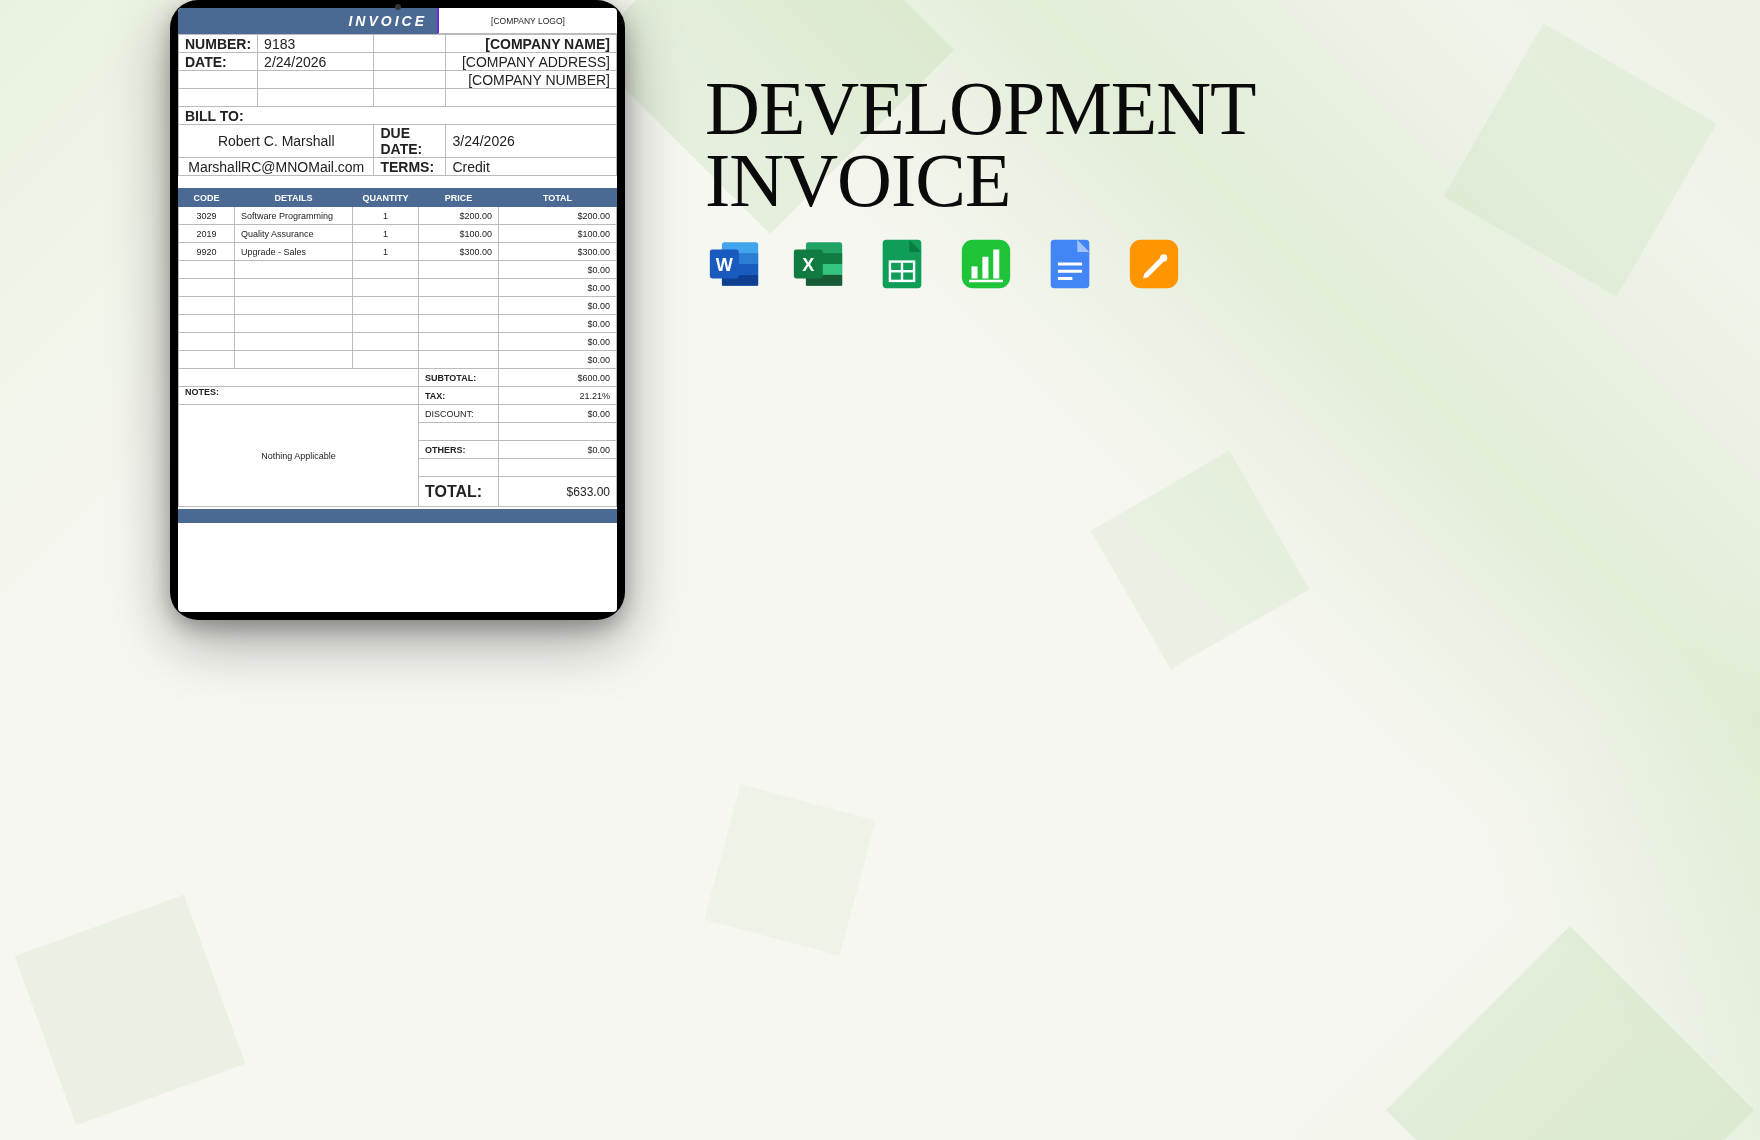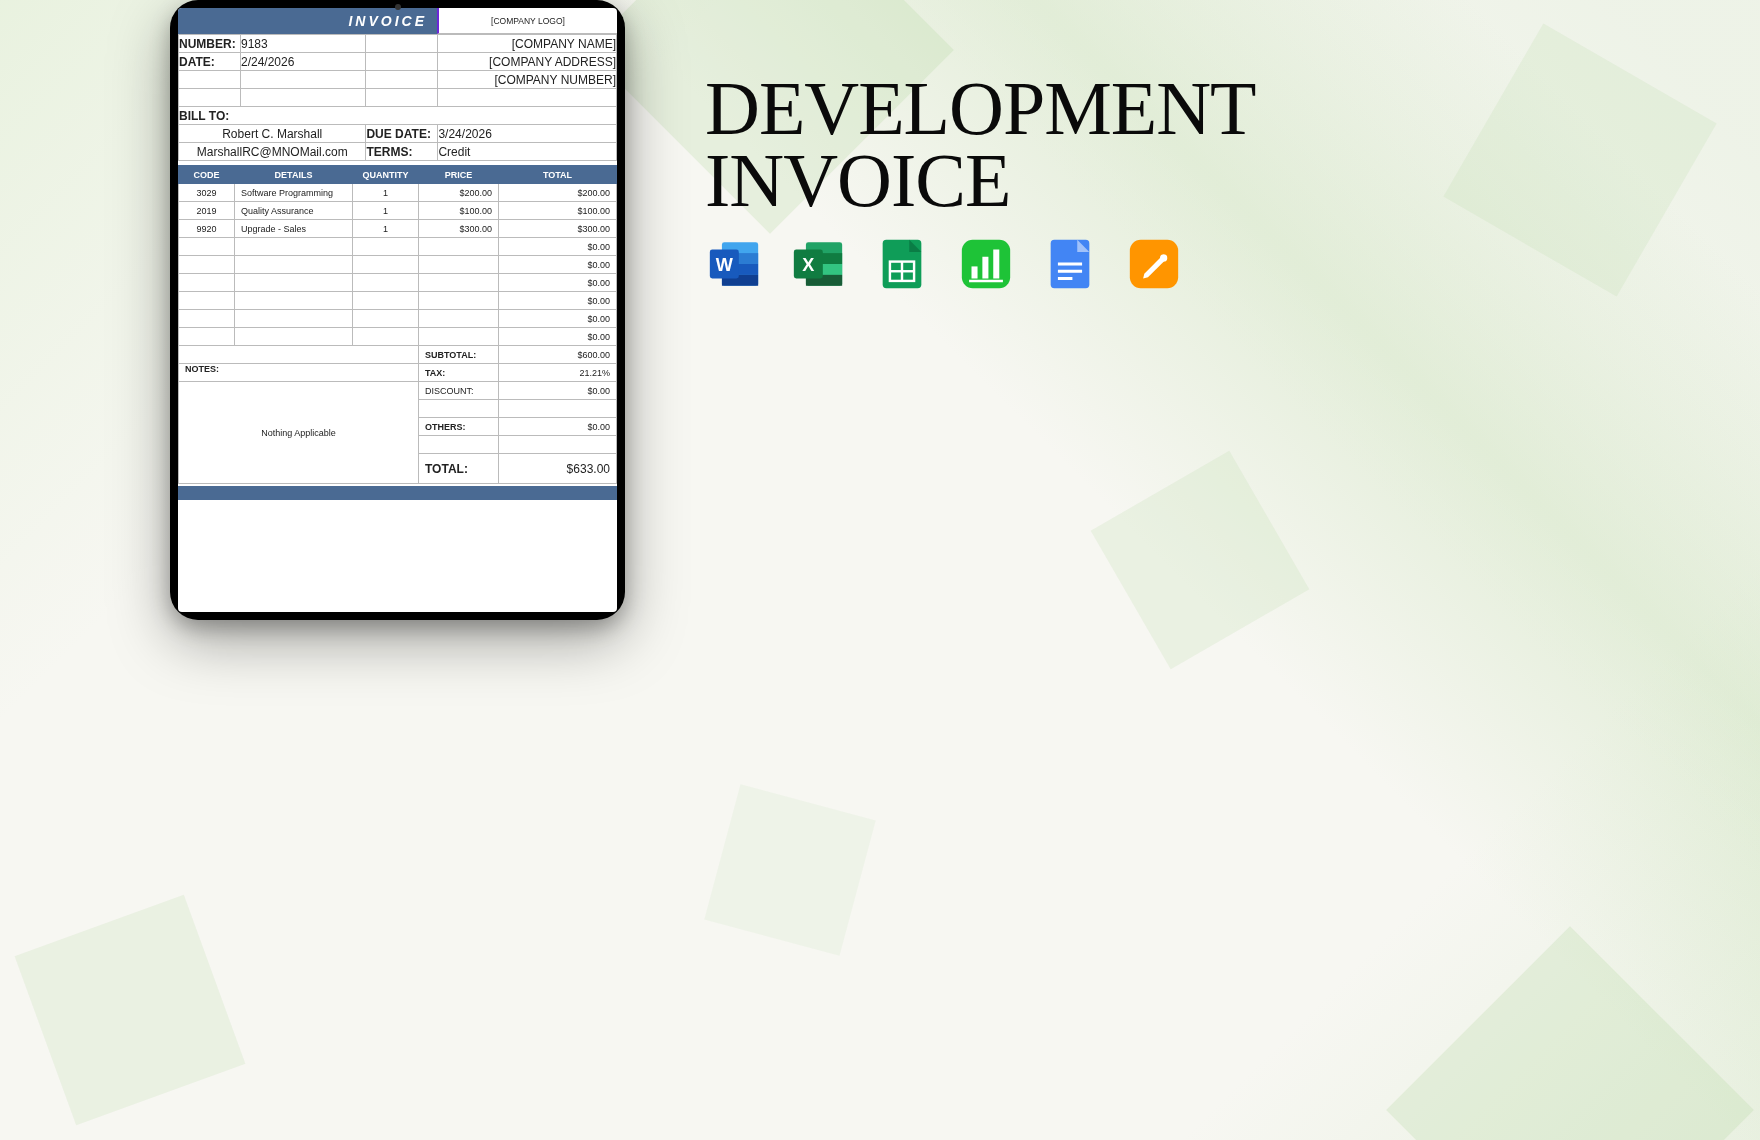--- a/index.html
+++ b/index.html
@@ -19,24 +19,24 @@
 .tri3{width:160px;height:160px;top:480px;right:480px;transform:rotate(60deg)}
 .tri4{width:140px;height:140px;bottom:200px;left:720px;transform:rotate(15deg);background:rgba(205,230,195,.2)}
 .wrap{position:relative;display:flex;height:100%;padding:0 100px;gap:80px}
 .tablet{width:455px;height:620px;background:#000;border-radius:28px;padding:8px;box-shadow:0 20px 60px rgba(0,0,0,.35),0 8px 20px rgba(0,0,0,.25);position:relative;margin-left:70px}
 .tablet::before{content:"";position:absolute;top:4px;left:50%;transform:translateX(-50%);width:6px;height:6px;border-radius:50%;background:#333}
 .screen{width:100%;height:100%;background:#fff;border-radius:4px;overflow:hidden;font-size:9.5px;color:#222}
 .inv-header{display:flex;height:26px}
 .inv-title{flex:1;background:#4a6a93;color:#fff;font-weight:bold;font-style:italic;letter-spacing:3px;display:flex;align-items:center;justify-content:flex-end;padding-right:10px;font-size:14px}
 .inv-logo{width:180px;display:flex;align-items:center;justify-content:center;font-size:8.5px;border-bottom:1px solid #bbb;border-left:2px solid #6d28d9}
 table.meta{width:100%;border-collapse:collapse}
-table.meta td{border:1px solid #bbb;height:18px;padding:0 0;font-size:12px}
+table.meta td{border:1px solid #bbb;height:18px;padding:0 6px;font-size:14px}
 table.meta .lab{font-weight:bold;width:62px}
 table.meta .rt{text-align:right}
-table.items{width:100%;border-collapse:collapse;margin-top:4px}
+table.items{width:100%;border-collapse:collapse;margin-top:12px}
 table.items th{background:#4a6a93;color:#fff;font-size:9px;font-weight:bold;height:18px;border:1px solid #4a6a93;text-align:center}
 table.items td{border:1px solid #bbb;height:18px;padding:0 6px;font-size:9px}
 table.items .num{text-align:right}
 table.items .ctr{text-align:center}
 .footer-bar{height:14px;background:#4a6a93;margin-top:2px}
 .content{flex:1;max-width:720px}
 .title{font-family:'Times New Roman',Georgia,serif;font-size:76px;line-height:.95;font-weight:400;letter-spacing:-1px;color:#0a0a0a;margin-bottom:18px}
 .title .accent{color:#3f6a9a;display:block}
 .desc{font-size:25px;line-height:1.35;color:#333;margin-bottom:56px;max-width:660px}
 .icons{display:flex;gap:26px}
@@ -59,21 +59,21 @@
    <div class="inv-header">
     <div class="inv-title">INVOICE</div>
     <div class="inv-logo">[COMPANY LOGO]</div>
    </div>
    <table class="meta">
     <tbody>
             <tr>
      <td class="lab">NUMBER:</td>
      <td>9183</td>
      <td></td>
-     <td class="rt" style="font-weight:normal">[COMPANY NAME]</td>
+     <td class="rt" style="font-weight:bold">[COMPANY NAME]</td>
     </tr>
     <tr>
      <td class="lab">DATE:</td>
      <td>2/24/2026</td>
      <td></td>
      <td class="rt">[COMPANY ADDRESS]</td>
     </tr>
     <tr>
      <td></td>
               <td></td>
@@ -195,21 +195,21 @@
             </tr>
     <tr>
      <td class="lab" style="font-weight:bold">OTHERS:</td>
      <td class="num">$0.00</td>
     </tr>
     <tr>
               <td></td>
               <td></td>
             </tr>
     <tr>
-     <td class="lab" style="font-weight:bold;font-size:12px;height:30px">TOTAL:</td>
+     <td class="lab" style="font-weight:bold;font-size:16px;height:30px">TOTAL:</td>
      <td class="num" style="font-size:12px">$633.00</td>
     </tr>
    </tbody>
         </table>
    <div class="footer-bar"></div>
   </div>
  </div>
 
  <div class="content">
   <h1 class="title">

